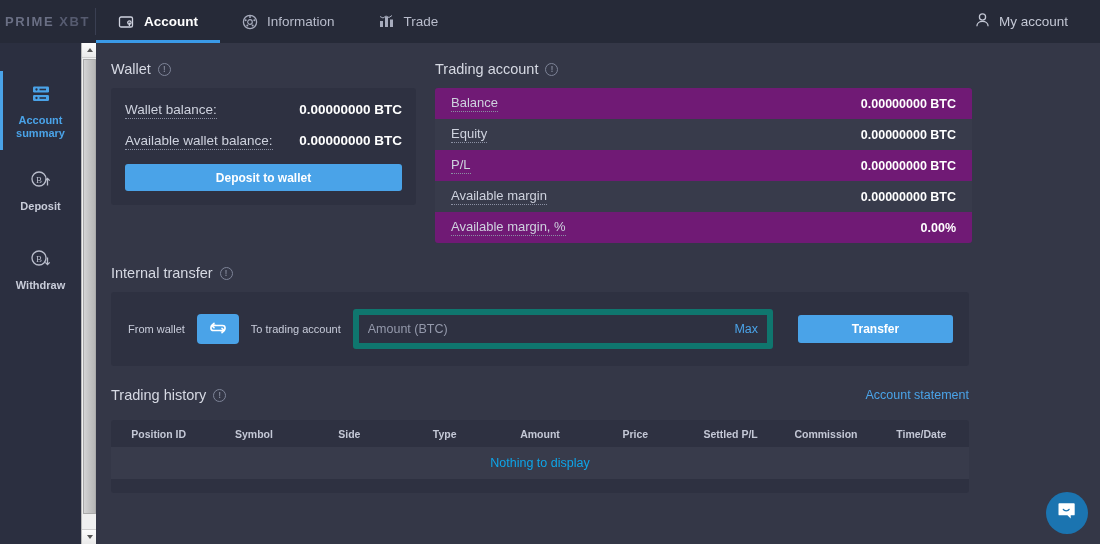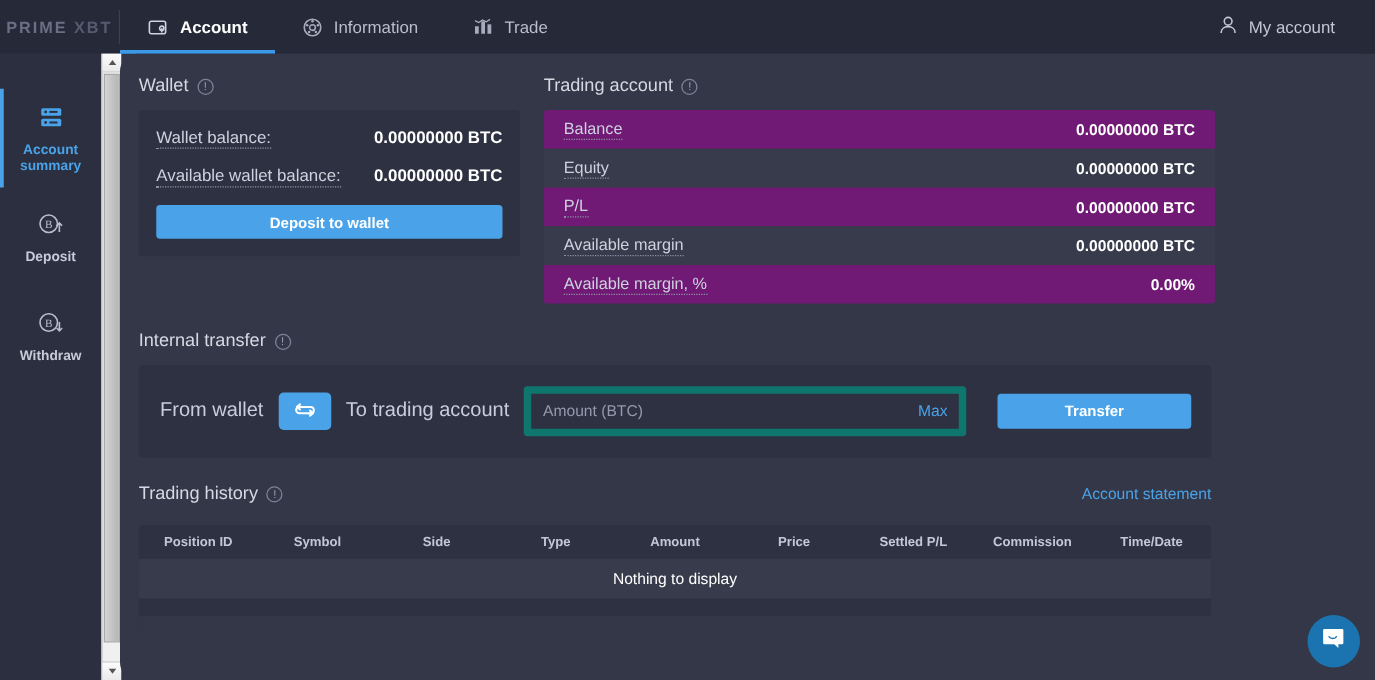--- a/index.html
+++ b/index.html
@@ -122,21 +122,20 @@
     background:linear-gradient(90deg,#d4d4d4,#c2c2c2 55%,#b6b6b6);
     border:1px solid #a9a9a9;
   }
 
   
   .main {
     position:absolute; top:43px; left:96px;
     width:1004px; height:501px;
     background:#343747;
     padding: 18px 0 0 15px;
-    border-radius: 14px;
   }
   .sec-title {
     display:flex; align-items:center; gap:7px;
     font-size:14.5px; color:#d6d9e3; font-weight:400;
     margin-bottom:11px;
   }
   .info-i {
     display:inline-flex; align-items:center; justify-content:center;
     width:13px; height:13px; border-radius:50%;
     border:1px solid #7e8498; color:#9aa0b2;
@@ -186,21 +185,21 @@
   }
   .ta-val { font-size:12.5px; color:#ffffff; font-weight:bold; }
 
   
   .xfer-wrap { margin-top:22px; width:858px; }
   .xfer-card {
     background:#2e3141; border-radius:3px;
     height:74px; display:flex; align-items:center;
     padding: 0 16px 0 17px; gap:12px;
   }
-  .xfer-txt { font-size:16px; color:#c9cddb; }
+  .xfer-txt { font-size:11px; color:#c9cddb; }
   .swap-btn {
     width:42px; height:30px; border-radius:4px;
     background:#4aa3e8; border:none;
     display:flex; align-items:center; justify-content:center;
     cursor:pointer;
   }
   .amount-box {
     flex:1; height:40px; margin-left:0;
     border:6px solid #0f766e; border-radius:3px;
     display:flex; align-items:center; padding:0 9px;
@@ -230,21 +229,21 @@
   .th-row {
     display:flex; height:27px; align-items:center;
     background:#2e3141;
   }
   .th {
     flex:1; text-align:center;
     font-size:10.5px; color:#c4c8d6; font-weight:bold;
   }
   .empty-row {
     height:32px; display:flex; align-items:center; justify-content:center;
-    background:#383b4b; font-size:12.5px; color:#ffffff;
+    background:#383b4b; font-size:12.5px; color:#0ea5e9;
   }
   .pad-row { height:14px; background:#2e3141; }
   .pad-row2 { height:12px; background:#343747; }
 
   
   .chat-bubble {
     position:absolute; right:12px; bottom:10px;
     width:42px; height:42px; border-radius:50%;
     background:#1b74b0;
     display:flex; align-items:center; justify-content:center;

